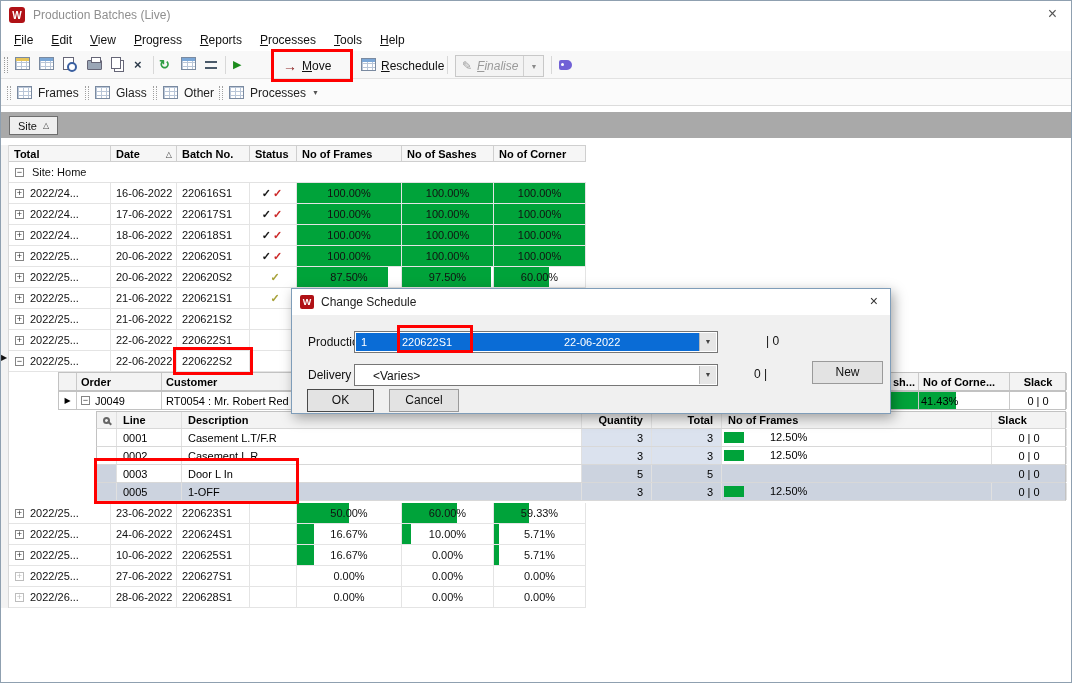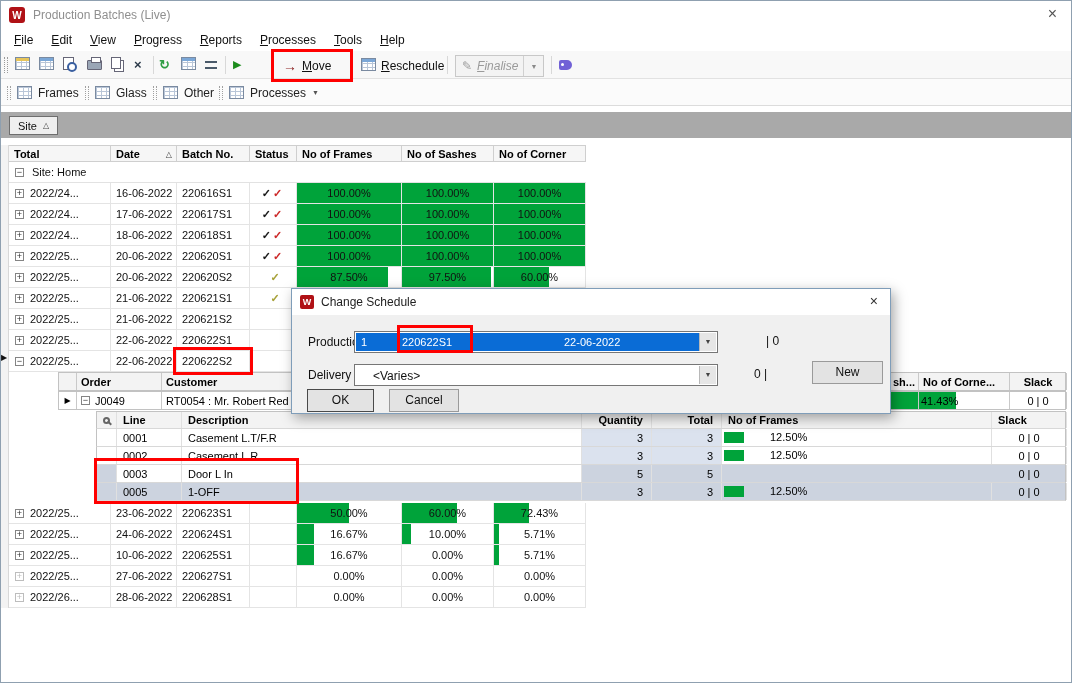--- a/index.html
+++ b/index.html
@@ -532,21 +532,21 @@
     <div class="mc c-frames pct">
         <div class="fill" style="width: 50%;"></div>
         <span class="pl">50.00%</span>
       </div>
     <div class="mc c-sashes pct">
         <div class="fill" style="width: 60%;"></div>
         <span class="pl">60.00%</span>
       </div>
     <div class="mc c-corner pct">
         <div class="fill" style="width: 38.57%;"></div>
-        <span class="pl">72.43%</span>
+        <span class="pl">59.33%</span>
       </div>
   </div>
   <div class="mrow" style="top:523px">
     <div class="mc c-week">
         <span class="exp">+</span>
         <span>2022/25...</span>
       </div>
     <div class="mc c-date">24-06-2022</div>
     <div class="mc c-batch">220624S1</div>
     <div class="mc c-status"></div>

